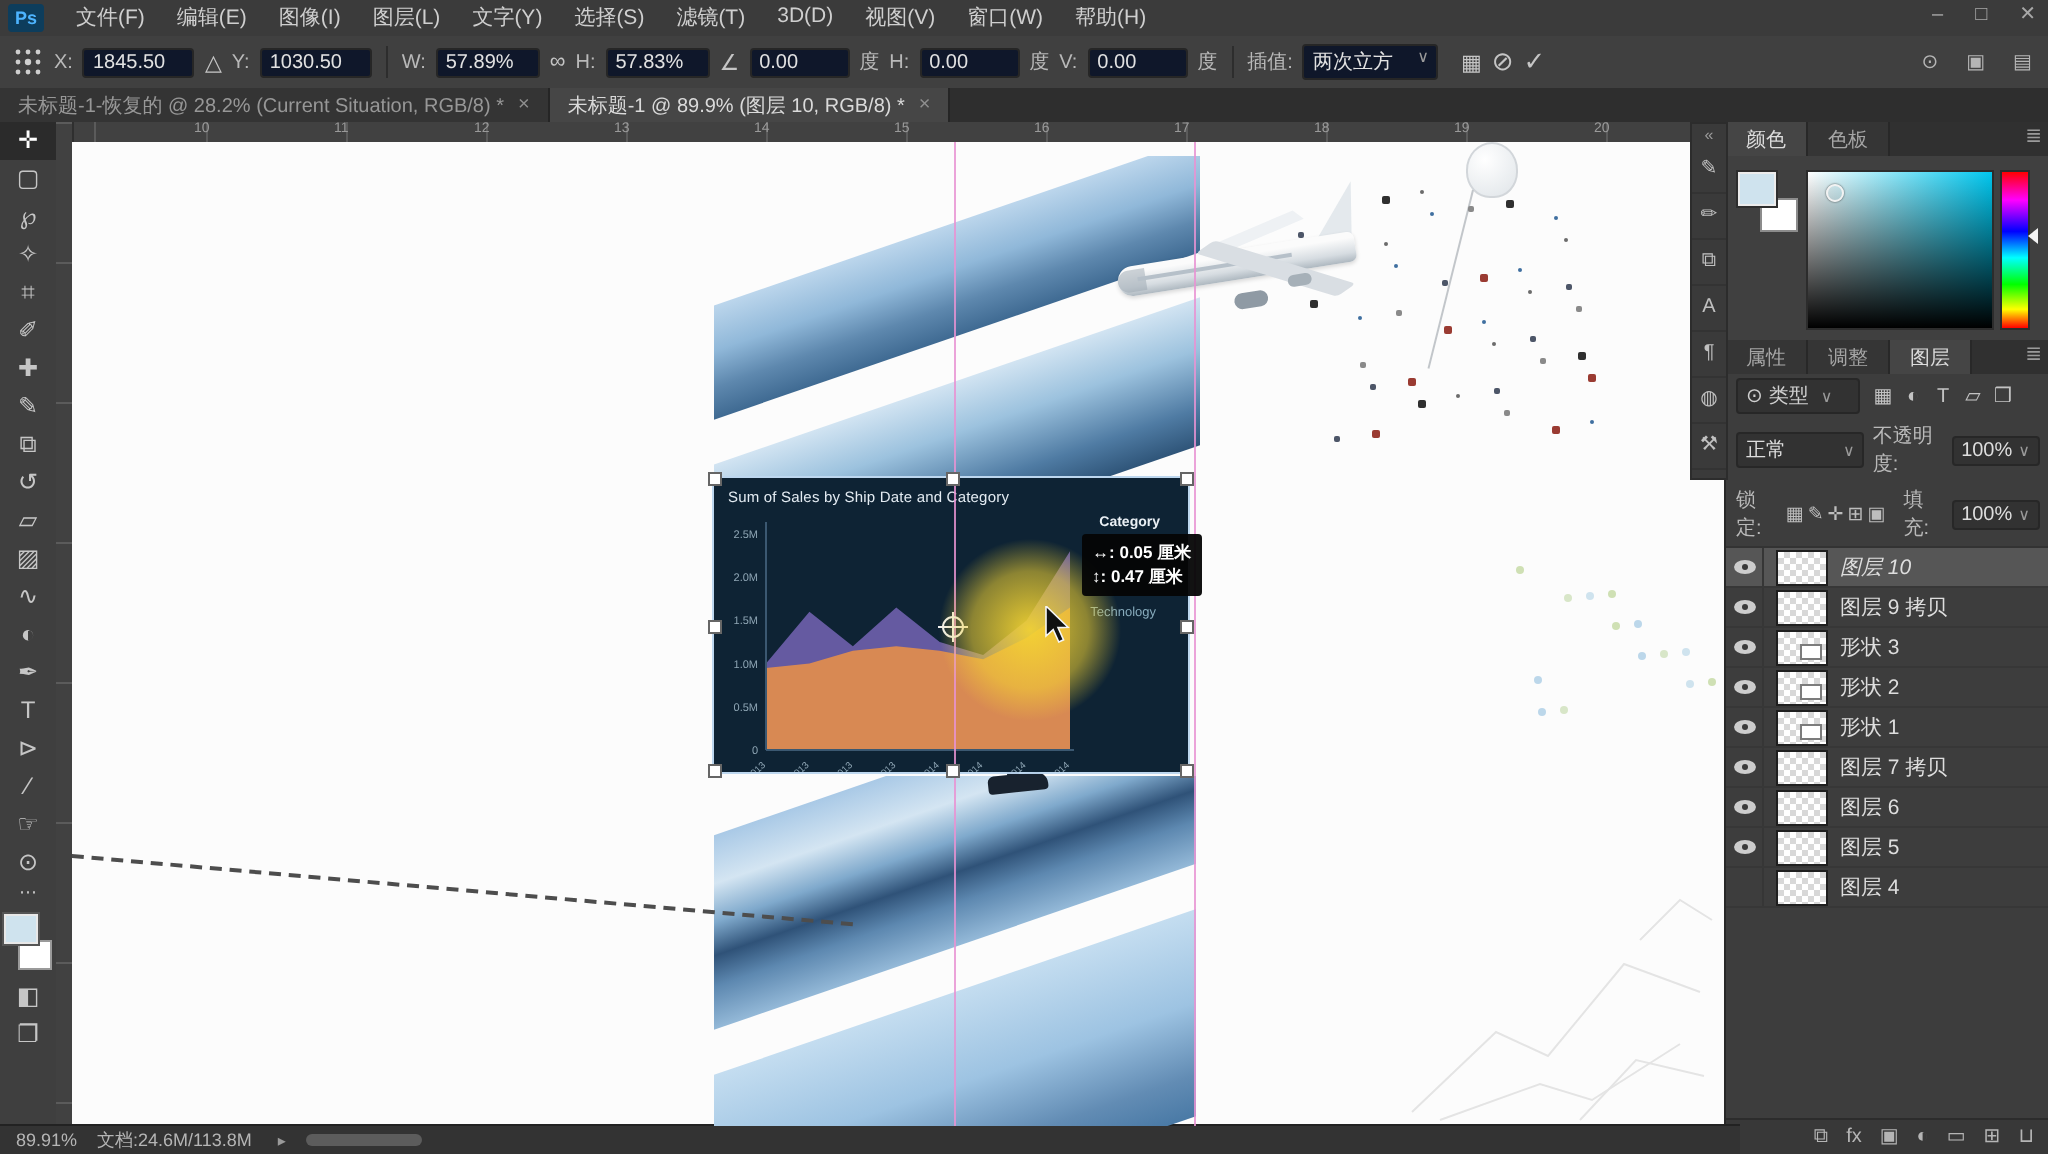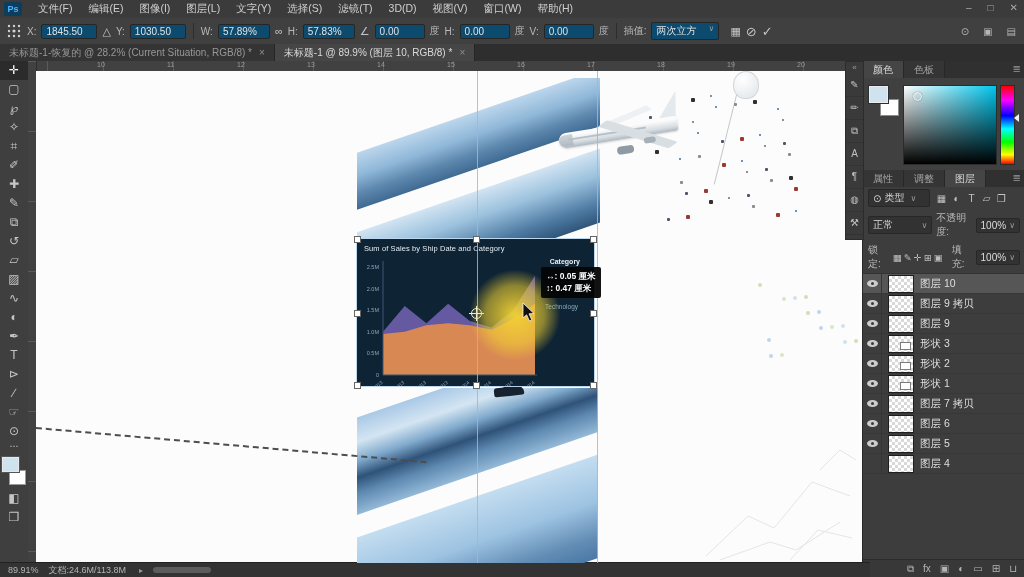--- a/index.html
+++ b/index.html
@@ -8,21 +8,21 @@
 
   
   .menubar{position:absolute;top:0;left:0;right:0;height:18px;background:#3b3b3b;border-bottom:1px solid #2d2d2d;display:flex;align-items:center;}
   .ps-logo{width:18px;height:14px;margin:0 8px 0 4px;background:#0d3d5c;color:#4db4ff;font-weight:bold;font-size:9px;display:flex;align-items:center;justify-content:center;border-radius:2px;}
   .menu-item{padding:0 8px;font-size:10.5px;color:#cfcfcf;white-space:nowrap;}
   .win-controls{position:absolute;right:6px;top:2px;display:flex;gap:16px;color:#a8a8a8;font-size:10px;}
   .win-controls span{cursor:default;}
 
   
   .optionsbar{position:absolute;top:18px;left:0;right:0;height:26px;background:#404040;border-bottom:1px solid #2a2a2a;display:flex;align-items:center;gap:5px;padding-left:6px;font-size:10px;color:#b9b9b9;}
-  .ob-field{background:#0c4a6e;border:1px solid #262626;color:#e2e2e2;padding:1px 4px;border-radius:2px;font-size:10px;}
+  .ob-field{background:#0f172a;border:1px solid #262626;color:#e2e2e2;padding:1px 4px;border-radius:2px;font-size:10px;}
   .ob-sep{width:1px;height:16px;background:#2d2d2d;margin:0 2px;}
   .ob-ico{color:#c5c5c5;font-size:11px;}
   .ob-right{position:absolute;right:8px;display:flex;gap:14px;color:#b5b5b5;}
   .refpt{width:16px;height:16px;display:inline-block;}
 
   
   .tabbar{position:absolute;top:44px;left:0;right:0;height:17px;background:#2e2e2e;display:flex;align-items:stretch;}
   .tab{display:flex;align-items:center;gap:7px;padding:0 9px;font-size:10px;background:#343434;color:#979797;border-right:1px solid #252525;white-space:nowrap;}
   .tab.active{background:#464646;color:#dadada;}
   .tab .close{color:#8f8f8f;font-size:10px;}
@@ -119,21 +119,21 @@
 
   .layersbody{position:absolute;left:0;right:0;top:126px;bottom:0;background:#3d3d3d;display:flex;flex-direction:column;}
   .lrow{display:flex;align-items:center;gap:4px;padding:2px 5px;font-size:10px;color:#b9b9b9;}
   .searchbox{display:flex;align-items:center;gap:3px;background:#323232;border:1px solid #272727;border-radius:2px;padding:1px 4px;width:52px;color:#cfcfcf;}
   .ficon{width:15px;text-align:center;color:#c3c3c3;font-size:10px;}
   .selbox{display:flex;align-items:center;justify-content:space-between;background:#323232;border:1px solid #272727;border-radius:2px;padding:1px 4px;color:#dedede;}
   .caret{color:#9a9a9a;font-size:8px;margin-left:3px;}
   .licon{color:#bdbdbd;font-size:9.5px;margin:0 1px;}
   .layerlist{flex:1;overflow:hidden;border-top:1px solid #333;}
   .layer{display:flex;align-items:center;height:19px;border-bottom:1px solid #373737;padding-right:4px;}
-  .layer.selected{background:#565656;}
+  .layer.selected{background:#565656;font-style:italic;}
   .eyebox{width:18px;height:19px;border-right:1px solid #363636;display:flex;align-items:center;justify-content:center;flex:none;}
   .eye{width:11px;height:7px;border-radius:50%;background:#cdcdcd;position:relative;}
   .eye:after{content:"";position:absolute;left:4px;top:2px;width:3px;height:3px;border-radius:50%;background:#3a3a3a;}
   .thumb{width:24px;height:16px;margin:0 6px 0 6px;flex:none;background-color:#fff;border:1px solid #1f1f1f;
      background-image:linear-gradient(45deg,#d8d8d8 25%,transparent 25%,transparent 75%,#d8d8d8 75%),linear-gradient(45deg,#d8d8d8 25%,transparent 25%,transparent 75%,#d8d8d8 75%);
      background-size:6px 6px;background-position:0 0,3px 3px;position:relative;}
   .layer.shape .thumb:after{content:"";position:absolute;right:2px;bottom:2px;width:9px;height:6px;background:#fff;border:1px solid #7c7c7c;}
   .lname{font-size:10.5px;color:#dedede;white-space:nowrap;}
   .lbottom{height:17px;background:#383838;border-top:1px solid #2c2c2c;display:flex;align-items:center;justify-content:flex-end;gap:9px;padding:0 8px;color:#b5b5b5;font-size:10px;}
   .lbottom .bi{font-size:10px;}
@@ -508,27 +508,20 @@
             <div class="thumb"></div>
             <span class="lname">图层 10</span>
           </div>
           <div class="layer">
             <div class="eyebox">
               <div class="eye"></div>
             </div>
             <div class="thumb"></div>
             <span class="lname">图层 9 拷贝</span>
           </div>
-          <div class="layer">
-            <div class="eyebox">
-              <div class="eye"></div>
-            </div>
-            <div class="thumb"></div>
-            <span class="lname">图层 9</span>
-          </div>
           <div class="layer shape">
             <div class="eyebox">
               <div class="eye"></div>
             </div>
             <div class="thumb"></div>
             <span class="lname">形状 3</span>
           </div>
           <div class="layer shape">
             <div class="eyebox">
               <div class="eye"></div>

